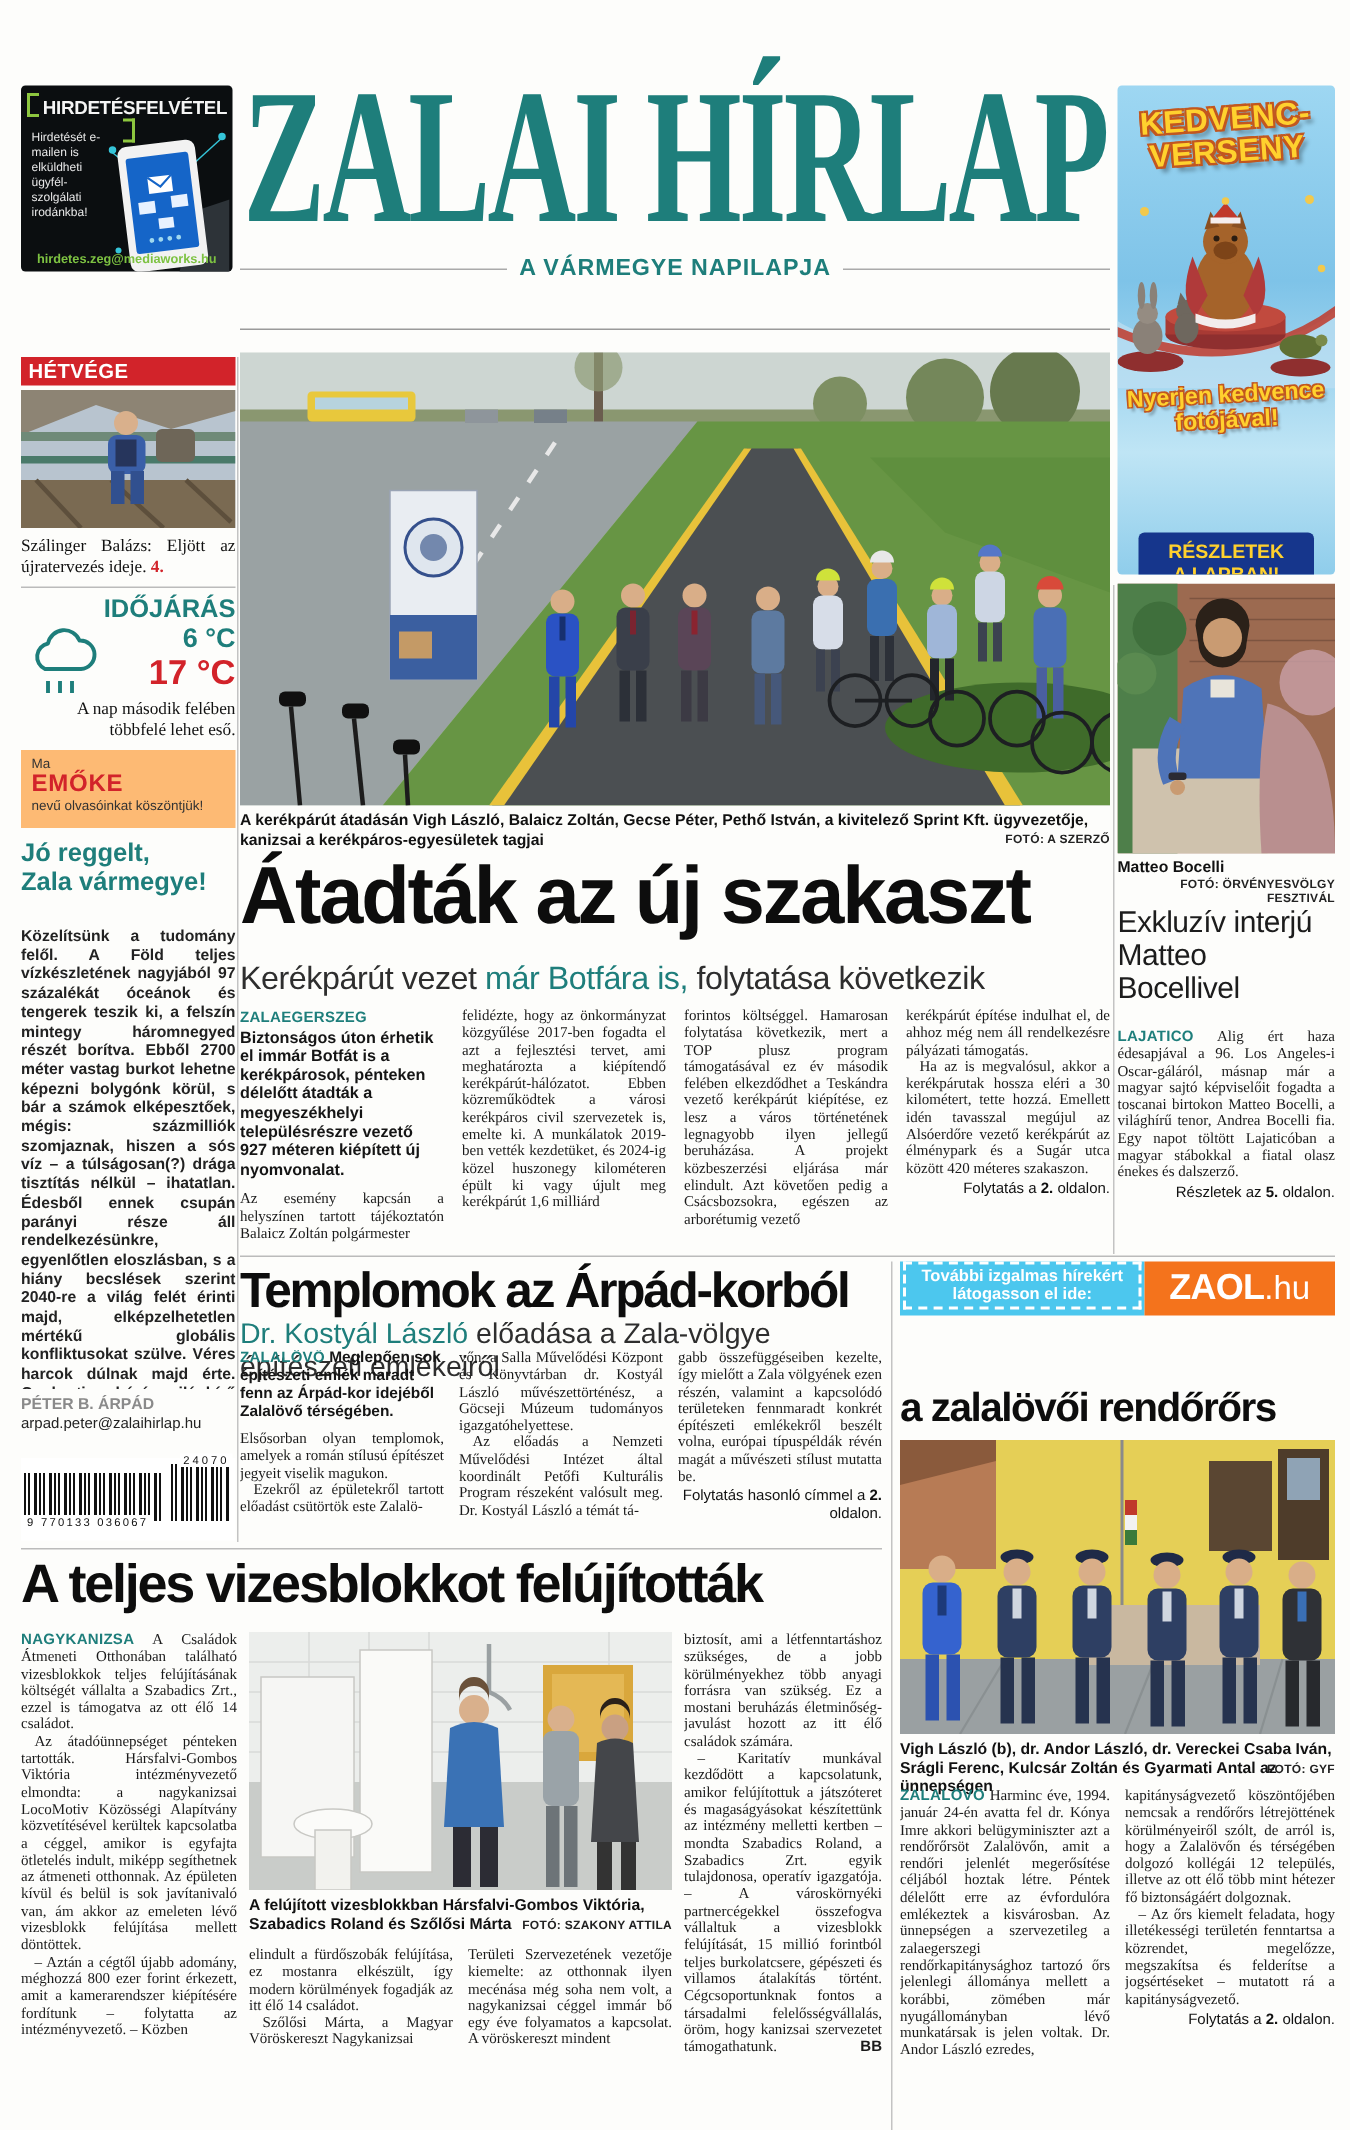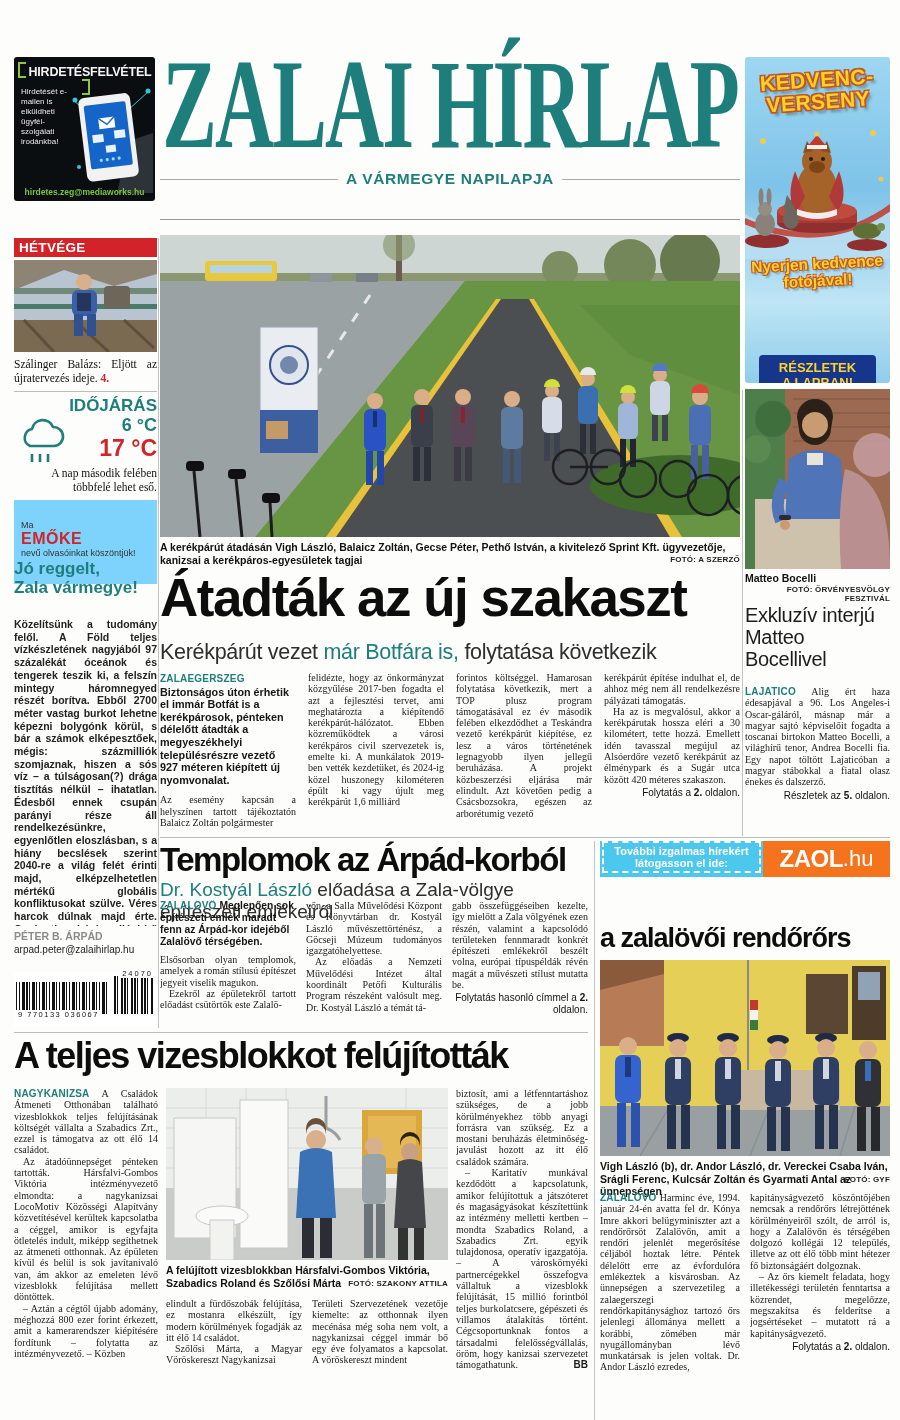--- a/index.html
+++ b/index.html
@@ -29,21 +29,21 @@
   .dateline{position:absolute;left:160px;top:196px;width:580px;text-align:center;font-size:12px;color:#2a2a2a;}
   .dateline .price{color:#D2232A;font-weight:bold;}
   
   .hetvege-banner{background:#D2232A;color:#fff;font-weight:bold;font-size:13.5px;line-height:19px;padding-left:5px;letter-spacing:.3px;}
   .side-caption{font-family:"Liberation Serif",serif;font-size:11.5px;line-height:14px;text-align:justify;}
   .side-caption .pgref{color:#D2232A;font-weight:bold;}
   .wx-title{color:#1E7E7B;font-weight:bold;font-size:17px;text-align:right;}
   .wx-low{color:#1E7E7B;font-weight:bold;font-size:18px;text-align:right;line-height:1.1;}
   .wx-high{color:#D2232A;font-weight:bold;font-size:23px;text-align:right;line-height:1.1;}
   .wx-desc{font-family:"Liberation Serif",serif;font-size:11.5px;line-height:13.5px;text-align:right;}
-  .nameday{background:#7dd3fc;padding:20px 7px;}
+  .nameday{background:#fdba74;padding:4px 7px;}
   .nameday .ma{font-size:9px;color:#333;}
   .nameday .nev{font-size:16px;font-weight:bold;color:#D2232A;letter-spacing:.5px;line-height:1.1;}
   .nameday .suf{font-size:9px;color:#333;}
   .ed-title{color:#1E7E7B;font-weight:bold;font-size:17px;line-height:1.1;}
   .ed-body{font-weight:bold;font-size:10.5px;line-height:12.7px;text-align:justify;color:#222;}
   .ed-author{color:#8a8a8a;font-weight:bold;font-size:10.5px;}
   .ed-email{font-size:10px;color:#222;}
   .bars{background:repeating-linear-gradient(90deg,#111 0,#111 1.5px,#fff 1.5px,#fff 3px,#111 3px,#111 4px,#fff 4px,#fff 6.5px,#111 6.5px,#111 9px,#fff 9px,#fff 10px);}
   .bc-num{font-size:7.5px;letter-spacing:1.5px;color:#111;background:#fff;padding:0 2px;}
   
@@ -71,21 +71,21 @@
   .zaol-orange .b{font-weight:bold;font-size:24px;letter-spacing:-.5px;}
   .zaol-orange .t{font-weight:normal;font-size:22px;}
   .teal{color:#1E7E7B;}
   .sign{font-weight:bold;float:right;font-family:"Liberation Sans",sans-serif;font-size:10px;}
 </style>
 </head>
 <body>
 
 <div class="page">
 
-  <div class="abs ad-black" style="left:14px;top:57px;width:141px;height:144px;">
+  <div class="abs ad-black" style="left:14px;top:57px;width:141px;height:124px;">
     <div class="ttl"><span class="bracket bl"></span><span>HIRDETÉSFELVÉTEL</span><span class="bracket br"></span></div>
     <div class="bodytxt">Hirdetését e-mailen is elküldheti ügyfél- szolgálati irodánkba!</div>
     <svg class="abs" style="left:55px;top:24px;" width="84" height="112" viewBox="0 0 84 112">
       <line x1="5" y1="20" x2="30" y2="40" stroke="#35c4d8" stroke-width="1"></line>
         <line x1="80" y1="10" x2="58" y2="30" stroke="#35c4d8" stroke-width="1"></line>
       <circle cx="6" cy="19" r="2.5" fill="#35c4d8"></circle>
         <circle cx="79" cy="10" r="2.5" fill="#35c4d8"></circle>
         <circle cx="10" cy="86" r="2" fill="#35c4d8"></circle>
       <polygon points="60,60 84,52 84,112 48,112" fill="#2d3338"></polygon>
       <g transform="rotate(-7 42 60)">

